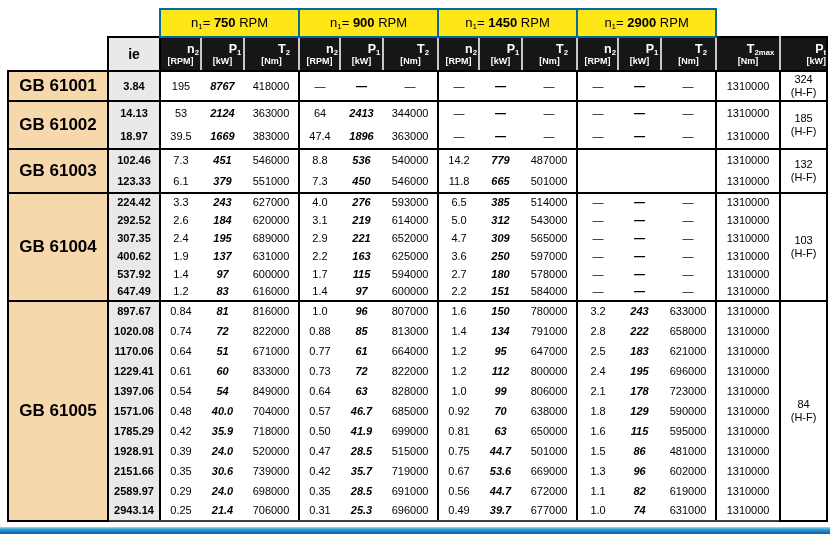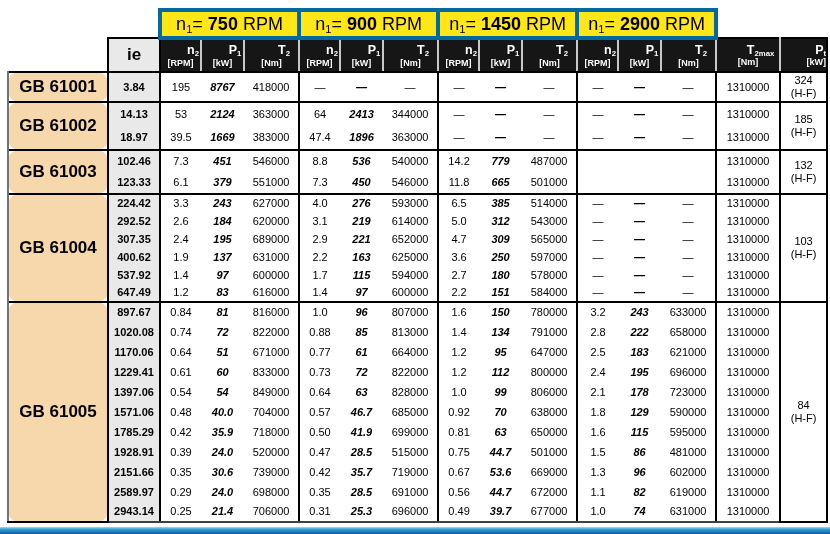--- a/index.html
+++ b/index.html
@@ -5,36 +5,36 @@
   html,body{margin:0;padding:0;background:#fff;}
   .page{width:830px;height:534px;position:relative;background:#fff;overflow:hidden;
         font-family:"Liberation Sans",sans-serif;color:#000;}
   table{border-collapse:collapse;table-layout:fixed;margin:8px 0 0 7px;width:816px;}
   th,td{padding:0;text-align:center;vertical-align:middle;font-size:11px;line-height:1.15;
         overflow:hidden;white-space:nowrap;}
   
   thead tr.r1{height:28px;}
   thead tr.r2{height:34px;}
   th.blank{border:none;background:transparent;}
-  th.yellow{background:var(--header-yellow,#FFE617);border:4px solid #0369a1;
-            font-size:18px;font-weight:normal;}
+  th.yellow{background:var(--header-yellow,#FFE617);border:2px solid #0369a1;
+            font-size:13px;font-weight:normal;}
   th.yellow b{font-weight:bold;}
   th.black{background:var(--header-black,#161616);color:#fff;font-weight:bold;
            border:2px solid #c8c8c8;border-top:2px solid #000;border-bottom:2px solid #000;}
   th.black .sym{font-size:12.5px;display:block;padding-left:25px;}
   th.black .unit{font-size:9px;display:block;font-weight:bold;}
   th.black.last{border-right:2px solid #000;text-align:right;}
-  th.iehead{background:var(--ie-gray,#E9E9E9);border:2px solid #000;font-size:17px;font-weight:bold;}
+  th.iehead{background:var(--ie-gray,#E9E9E9);border:2px solid #000;font-size:14px;font-weight:bold;}
   sub,.sub{font-size:0.62em;vertical-align:-0.28em;line-height:0;}
   
   tbody{border:2px solid #000;}
   tbody td,tbody th{border:none;}
   tr.gstart td,tr.gstart th{border-top:2px solid #000;}
   .vln{border-left:2px solid #000 !important;}
-  th.gb{background:var(--model-tan,#F7D8AD);font-size:17px;font-weight:bold;border-left:2px solid #737373;border-radius:11px;}
+  th.gb{background:var(--model-tan,#F7D8AD);font-size:17px;font-weight:bold;border-left:2px solid #000000;}
   td.ie{background:var(--ie-gray,#E9E9E9);font-weight:bold;font-size:11px;}
   td.p1{font-weight:bold;font-style:italic;}
   td.pt{border-right:2px solid #000;font-size:11px;text-align:center;}
   td.pt .l1{display:block;}
   td.pt .l2{display:block;}
   tr.g0{height:30px;}tr.g1{height:24px;}tr.g2{height:22px;}tr.g3{height:18px;}tr.g4{height:20px;}
   tbody tr:last-child td{border-bottom:2px solid #404040;}
   
   .bottom-bar{position:absolute;left:0;bottom:0;width:830px;height:7px;
     background:linear-gradient(to bottom,var(--bar-light,#9BDCF5) 0%,var(--bar-mid,#2E9FD8) 35%,var(--bar-dark,#0F5A9E) 100%);}

